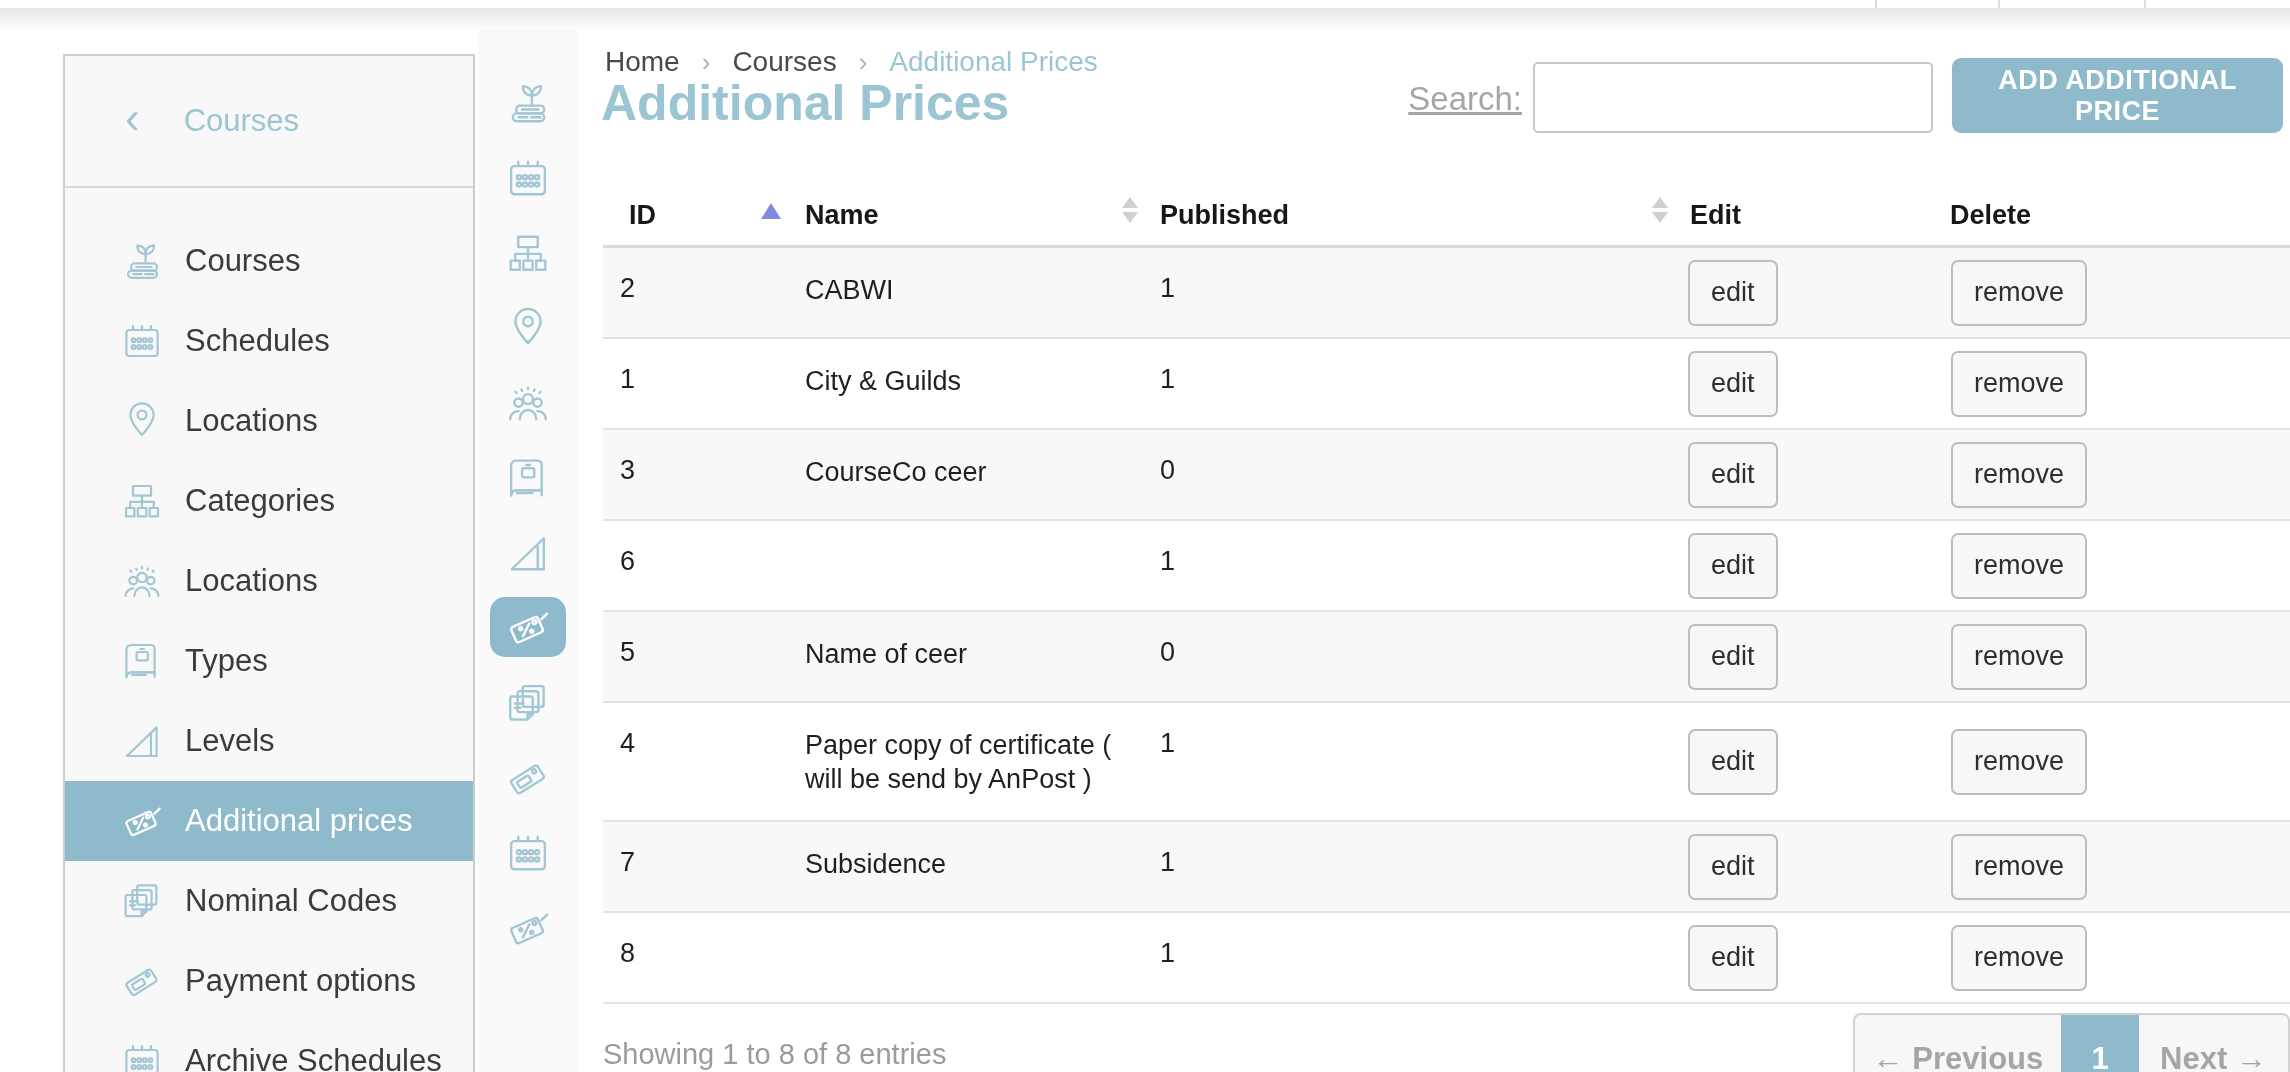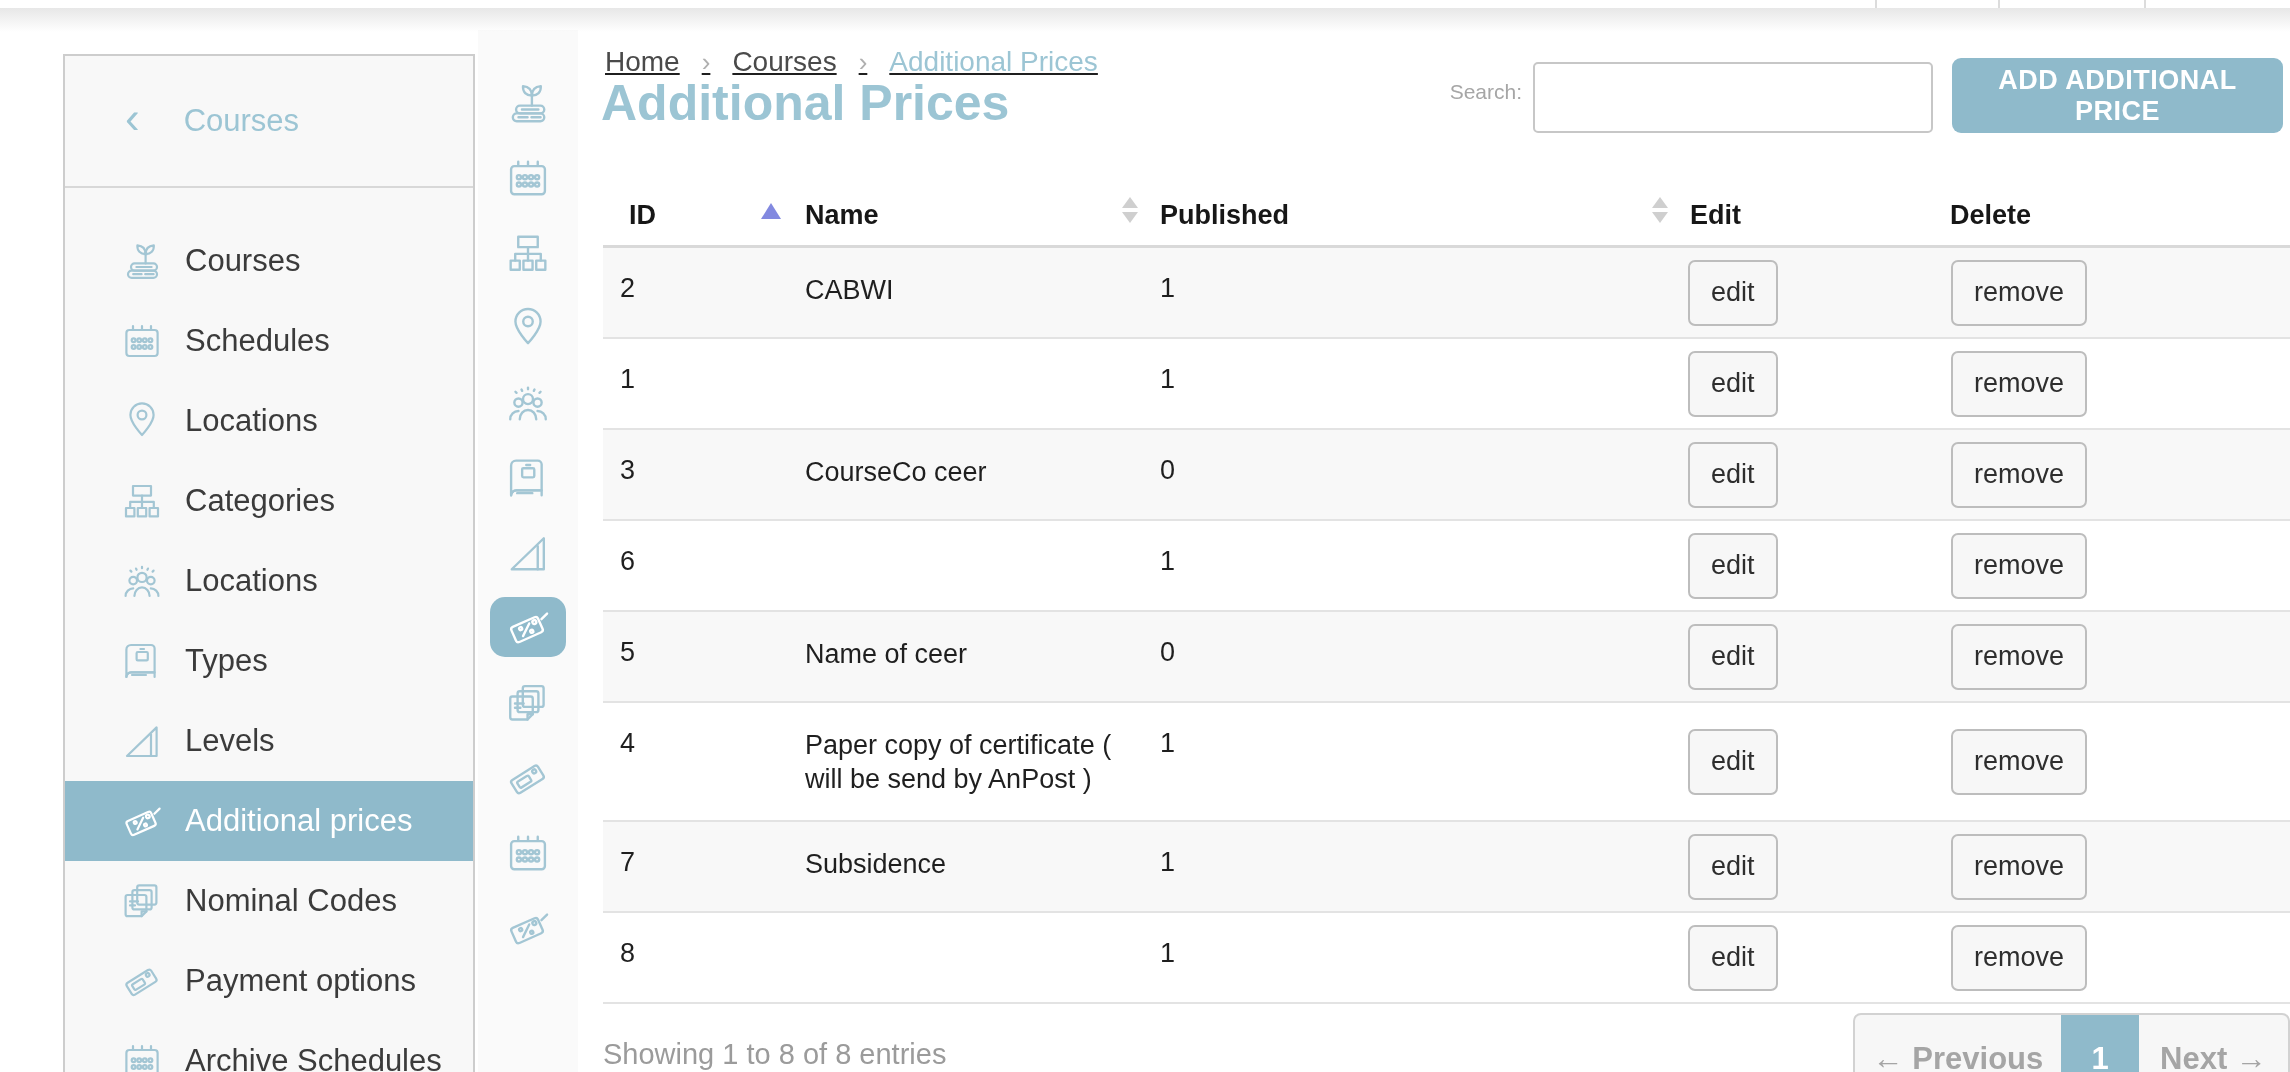--- a/index.html
+++ b/index.html
@@ -22,28 +22,28 @@
   .sb-chev{font-size:44px;line-height:30px;margin-right:44px;margin-top:-6px;}
   .sb-list{margin-top:33px;}
   .sb-item{height:80px;display:flex;align-items:center;padding-left:52px;cursor:pointer;}
   .sb-ico{width:50px;height:50px;margin-right:18px;color:#a3c6d4;display:flex;align-items:center;justify-content:center;flex:none;}
   .sb-ico svg{width:48px;height:48px;}
   .sb-label{font-size:31px;color:#3b3b3b;white-space:nowrap;}
   .sb-item.active{background:#8fbacb;}
   .sb-item.active .sb-label{color:#fff;}
   .sb-item.active .sb-ico{color:#fff;}
   
-  .breadcrumb{position:absolute;left:605px;top:46px;font-size:28px;z-index:8;text-decoration:underline;}
+  .breadcrumb{position:absolute;left:605px;top:46px;font-size:28px;z-index:8;}
   .bc-item{color:#4a4a4a;cursor:pointer;}
   .bc-item.active{color:#9cc5d4;cursor:default;}
   .bc-sep{color:#b0b0b0;margin:0 22px;font-size:26px;}
   h1.page-title{position:absolute;left:601px;top:74px;margin:0;font-size:50px;font-weight:bold;
     color:#9cc5d4;letter-spacing:0px;z-index:8;}
   .search-label{position:absolute;left:1360px;top:80px;width:162px;text-align:right;
-    font-size:21px;color:#a6a6a6;z-index:8;}
+    font-size:33px;color:#a6a6a6;z-index:8;text-decoration:underline;}
   .search-input{position:absolute;left:1533px;top:62px;width:400px;height:71px;box-sizing:border-box;
     border:2px solid #c7c7c7;border-radius:5px;font-size:28px;padding:0 16px;outline:none;z-index:8;
     font-family:inherit;}
   .add-btn{position:absolute;left:1952px;top:58px;width:331px;height:75px;border:none;border-radius:9px;
     background:#8fbacb;color:#fff;font-weight:bold;font-size:27px;letter-spacing:0.5px;cursor:pointer;z-index:8;
     font-family:inherit;}
   
   .thead{position:absolute;left:603px;top:180px;right:0;height:65px;border-bottom:3px solid #d9d9d9;z-index:7;}
   .hcell{position:absolute;top:20px;font-size:27px;font-weight:bold;color:#171717;cursor:pointer;}
   .hcell.nosort{cursor:default;}
@@ -370,20 +370,21 @@
 <div class="tbody" id="tbody">
     <div class="trow stripe" style="height:91px">
       <span class="cell c-id">2</span>
       <span class="cell c-name">CABWI</span>
       <span class="cell c-pub">1</span>
       <button class="abtn b-edit">edit</button>
       <button class="abtn b-remove">remove</button>
     </div>
     <div class="trow" style="height:91px">
       <span class="cell c-id">1</span>
+      <span class="cell c-name">City &amp; Guilds</span>
       <span class="cell c-pub">1</span>
       <button class="abtn b-edit">edit</button>
       <button class="abtn b-remove">remove</button>
     </div>
     <div class="trow stripe" style="height:91px">
       <span class="cell c-id">3</span>
       <span class="cell c-name">CourseCo ceer</span>
       <span class="cell c-pub">0</span>
       <button class="abtn b-edit">edit</button>
       <button class="abtn b-remove">remove</button>

